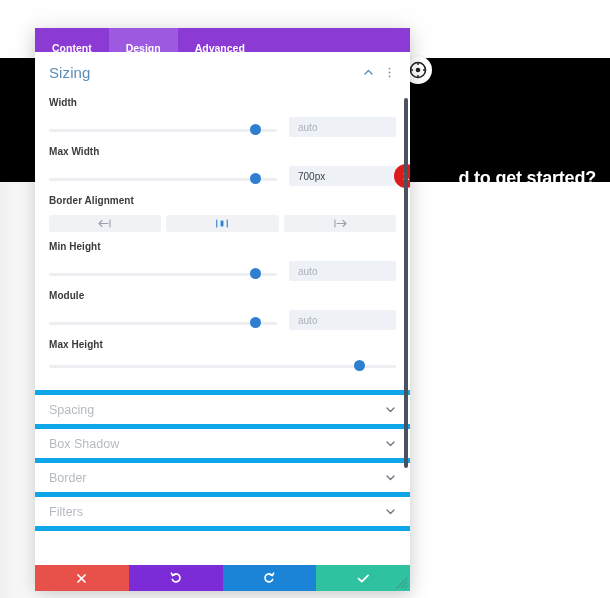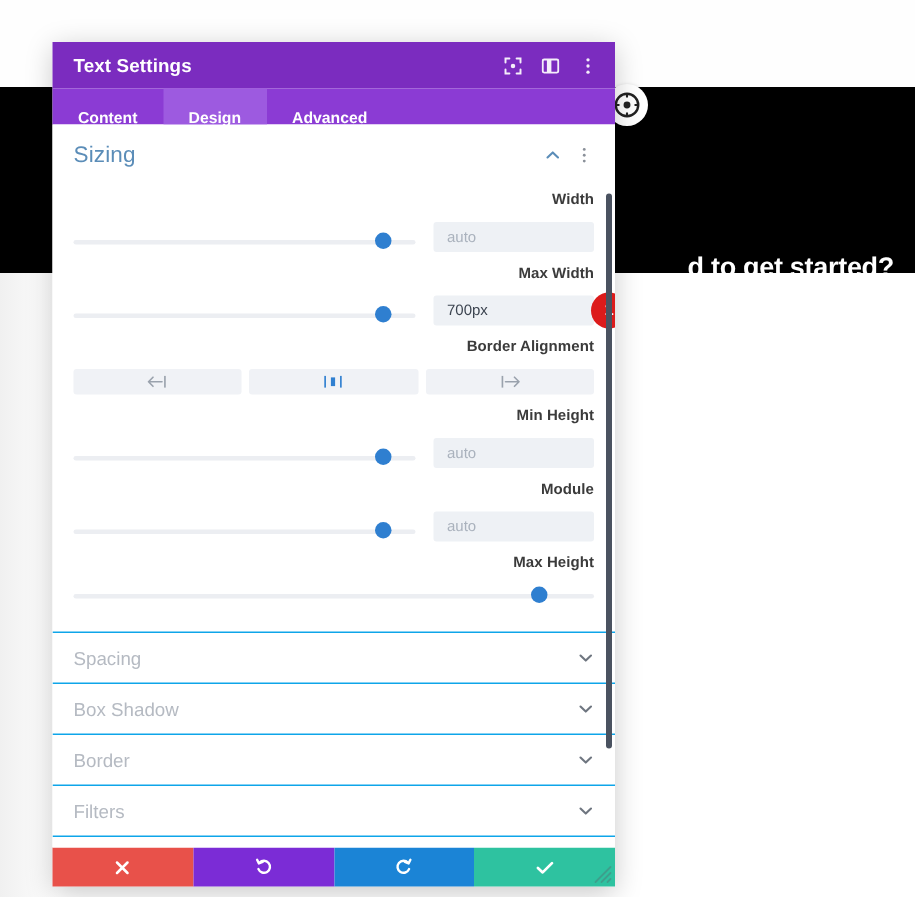--- a/index.html
+++ b/index.html
@@ -91,21 +91,20 @@
   }
   .sec-ic { width:13px; height:13px; display:flex; align-items:center; justify-content:center;
     cursor:pointer; }
   .sec-ic + .sec-ic { margin-left:8px; }
 
   
   .field { padding-top:9px; }
   .field-label {
     font-size:10px; color:#3b3b3b; font-weight:bold; margin-bottom:9px;
     letter-spacing:0.05px;
-    text-align:right;
   }
   .field-ctrl { display:flex; align-items:flex-end; gap:12px; }
 
   .slider { position:relative; flex:1 1 auto; height:14px; cursor:pointer; }
   .slider .track {
     position:absolute; left:0; right:0; top:6px; height:3px;
     background:#eceef2; border-radius:2px;
   }
   .slider .knob {
     position:absolute; top:1px; width:11px; height:11px;
@@ -134,21 +133,21 @@
   .align-row { display:flex; gap:5px; }
   .align-btn {
     flex:1 1 0; height:17px; background:#f0f2f6; border-radius:2px;
     display:flex; align-items:center; justify-content:center; cursor:pointer;
   }
   .align-btn svg { display:block; }
 
   
   .collapsed-list { margin-top:17px; }
   .collapsed {
-    height:34px; border-top:1px solid #0ea5e9;
+    height:34px; border-top:5px solid #0ea5e9;
     display:flex; align-items:center; padding:0 14px;
     cursor:pointer;
   }
   .collapsed .lbl { flex:1 1 auto; color:#b5bac2; font-size:12.5px; }
   .collapsed .chev { width:12px; height:12px; display:flex; align-items:center; justify-content:center; }
 
   
   .panel-scrollbar {
     position:absolute; right:2px; top:46px;
     width:4px; height:370px;
@@ -187,44 +186,20 @@
       <circle cx="9" cy="9" r="2.3" fill="#222"></circle>
       <path d="M9 1.5 L9 4 M9 14 L9 16.5 M1.5 9 L4 9 M14 9 L16.5 9" stroke="#222" stroke-width="1.4"></path>
     </svg>
   </div>
 
   <div class="bg-below"></div>
   <div class="bg-shade-left"></div>
 
   <div class="modal">
 
-    <div class="modal-header">
-      <div class="modal-title">Text Settings</div>
-      <div class="hdr-icons">
-        <div class="hdr-icon">
-          <svg width="12" height="12" viewBox="0 0 12 12">
-            <path d="M1 3.6 V1 H3.6 M8.4 1 H11 V3.6 M11 8.4 V11 H8.4 M3.6 11 H1 V8.4" fill="none" stroke="#fff" stroke-width="1.3" stroke-linecap="round"></path>
-            <circle cx="6" cy="6" r="1.5" fill="#fff"></circle>
-          </svg>
-        </div>
-        <div class="hdr-icon">
-          <svg width="12" height="12" viewBox="0 0 12 12">
-            <rect x="0.8" y="1.6" width="10.4" height="8.8" rx="1" fill="none" stroke="#fff" stroke-width="1.3"></rect>
-            <rect x="3.6" y="1.6" width="3" height="8.8" fill="#fff"></rect>
-          </svg>
-        </div>
-        <div class="hdr-icon">
-          <svg width="12" height="12" viewBox="0 0 12 12">
-            <circle cx="6" cy="1.9" r="1.1" fill="#fff"></circle>
-            <circle cx="6" cy="6" r="1.1" fill="#fff"></circle>
-            <circle cx="6" cy="10.1" r="1.1" fill="#fff"></circle>
-          </svg>
-        </div>
-      </div>
-    </div>
 
     <div class="tabs">
       <div class="tab">Content</div>
       <div class="tab active">Design</div>
       <div class="tab">Advanced</div>
     </div>
 
     <div class="modal-body">
 
       <div class="panel-scrollbar"></div>

